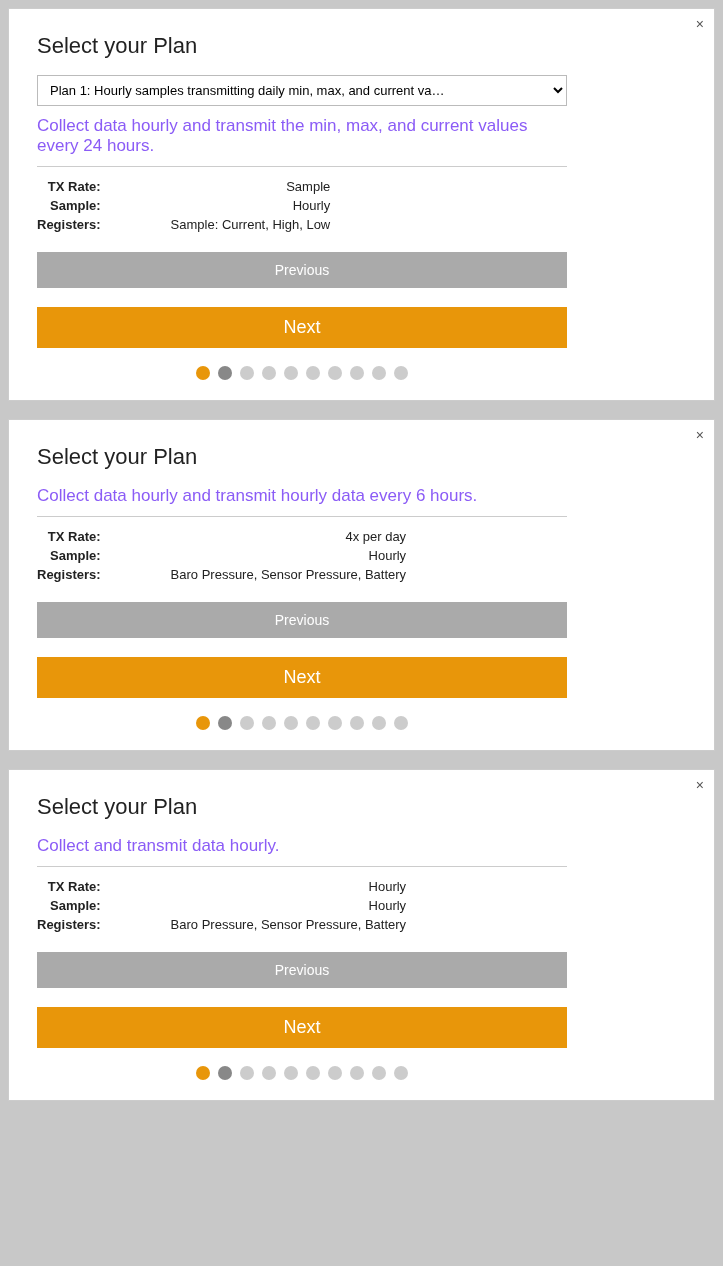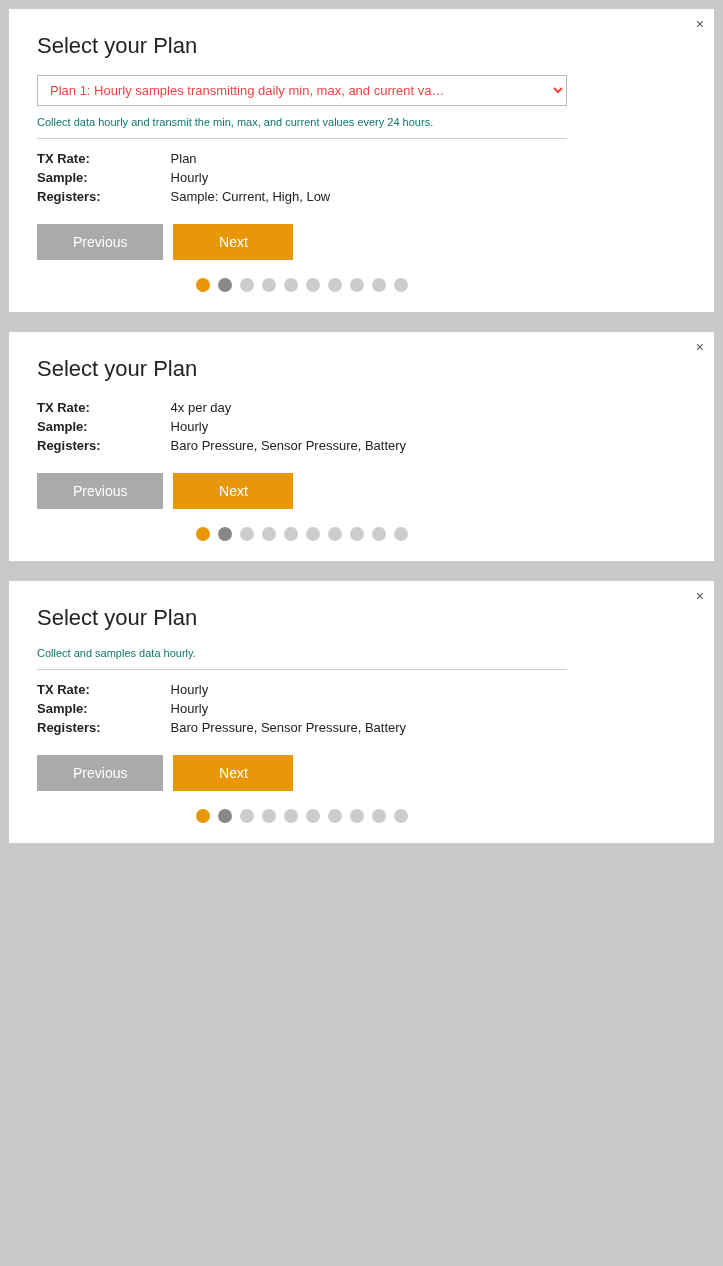--- a/index.html
+++ b/index.html
@@ -38,77 +38,79 @@
       margin-bottom: 16px;
     }
 
     .plan-select {
       width: 100%;
       max-width: 530px;
       padding: 6px 8px;
       border: 1px solid #bbb;
       font-size: 13px;
       background: #fff;
-      color: #ef4444;
+      color: #000000;
       appearance: auto;
       margin-bottom: 10px;
     }
 
     .plan-desc {
-      font-size: 11px;
-      color: #0f766e;
+      font-size: 17px;
+      color: #8b5cf6;
       border-bottom: 1px solid #ccc;
       padding-bottom: 10px;
       margin-bottom: 10px;
       max-width: 530px;
     }
 
     .plan-details {
       margin-bottom: 18px;
     }
 
     .plan-details table {
       border-collapse: collapse;
     }
 
     .plan-details td {
       padding: 2px 0;
       font-size: 13px;
       vertical-align: top;
+      text-align: right;
     }
 
     .plan-details td:first-child {
       font-weight: bold;
       padding-right: 70px;
       white-space: nowrap;
     }
 
     .btn-row {
       display: flex;
-      gap: 10px;
+      gap: 19px;
       margin-bottom: 18px;
       max-width: 530px;
+      flex-direction: column;
     }
 
     .btn-previous {
       background: #aaa;
       color: #fff;
       border: none;
       padding: 10px 36px;
       font-size: 14px;
       cursor: pointer;
       min-width: 120px;
     }
 
     .btn-next {
       background: #e8960a;
       color: #fff;
       border: none;
       padding: 10px 36px;
-      font-size: 14px;
+      font-size: 18px;
       cursor: pointer;
       min-width: 120px;
     }
 
     .dots-row {
       display: flex;
       justify-content: center;
       gap: 8px;
       max-width: 530px;
     }
@@ -142,21 +144,21 @@
     <option>Plan 1: Hourly samples transmitting daily min, max, and current va…</option>
     <option>Plan 2: Hourly samples transmitted 4x per day</option>
     <option>Plan 3: Hourly samples transmitted hourly</option>
   </select>
   <div class="plan-desc">Collect data hourly and transmit the min, max, and current values every 24 hours.</div>
   <div class="plan-details">
     <table>
       <tbody>
           <tr>
         <td>TX Rate:</td>
-        <td>Plan</td>
+        <td>Sample</td>
       </tr>
       <tr>
         <td>Sample:</td>
         <td>Hourly</td>
       </tr>
       <tr>
         <td>Registers:</td>
         <td>Sample: Current, High, Low</td>
       </tr>
     </tbody>
@@ -176,20 +178,21 @@
     <span class="dot dot-inactive-light"></span>
     <span class="dot dot-inactive-light"></span>
     <span class="dot dot-inactive-light"></span>
     <span class="dot dot-inactive-light"></span>
   </div>
 </div>
 
 <div class="card">
   <button class="close-btn">×</button>
   <div class="card-title">Select your Plan</div>
+  <div class="plan-desc">Collect data hourly and transmit hourly data every 6 hours.</div>
   <div class="plan-details">
     <table>
       <tbody>
           <tr>
         <td>TX Rate:</td>
         <td>4x per day</td>
       </tr>
       <tr>
         <td>Sample:</td>
         <td>Hourly</td>
@@ -215,21 +218,21 @@
     <span class="dot dot-inactive-light"></span>
     <span class="dot dot-inactive-light"></span>
     <span class="dot dot-inactive-light"></span>
     <span class="dot dot-inactive-light"></span>
   </div>
 </div>
 
 <div class="card">
   <button class="close-btn">×</button>
   <div class="card-title">Select your Plan</div>
-  <div class="plan-desc">Collect and samples data hourly.</div>
+  <div class="plan-desc">Collect and transmit data hourly.</div>
   <div class="plan-details">
     <table>
       <tbody>
           <tr>
         <td>TX Rate:</td>
         <td>Hourly</td>
       </tr>
       <tr>
         <td>Sample:</td>
         <td>Hourly</td>

